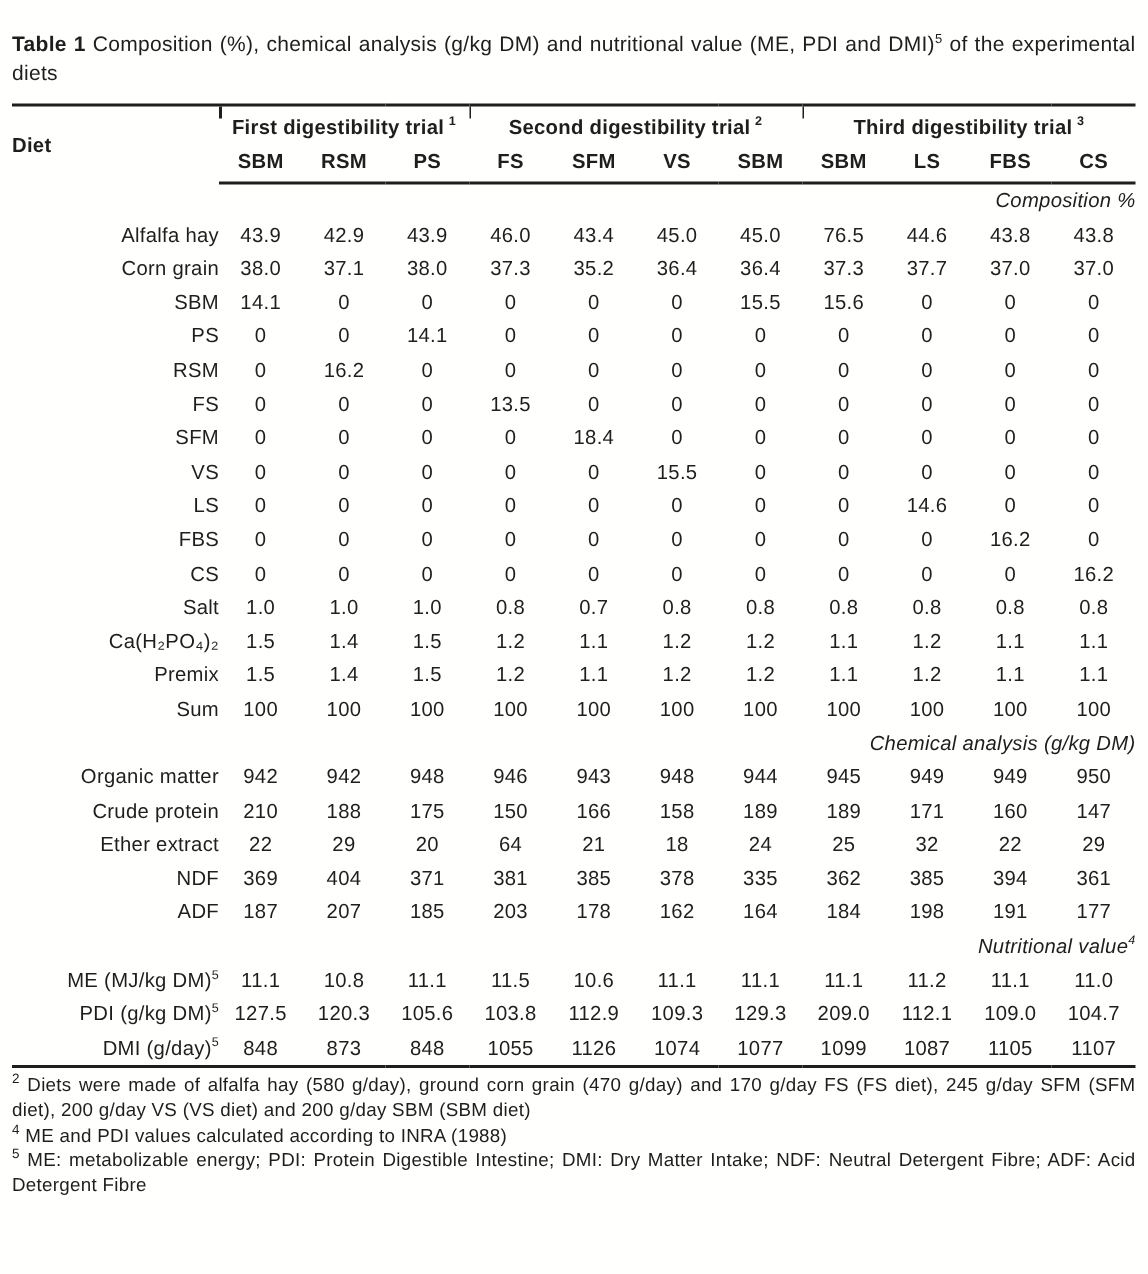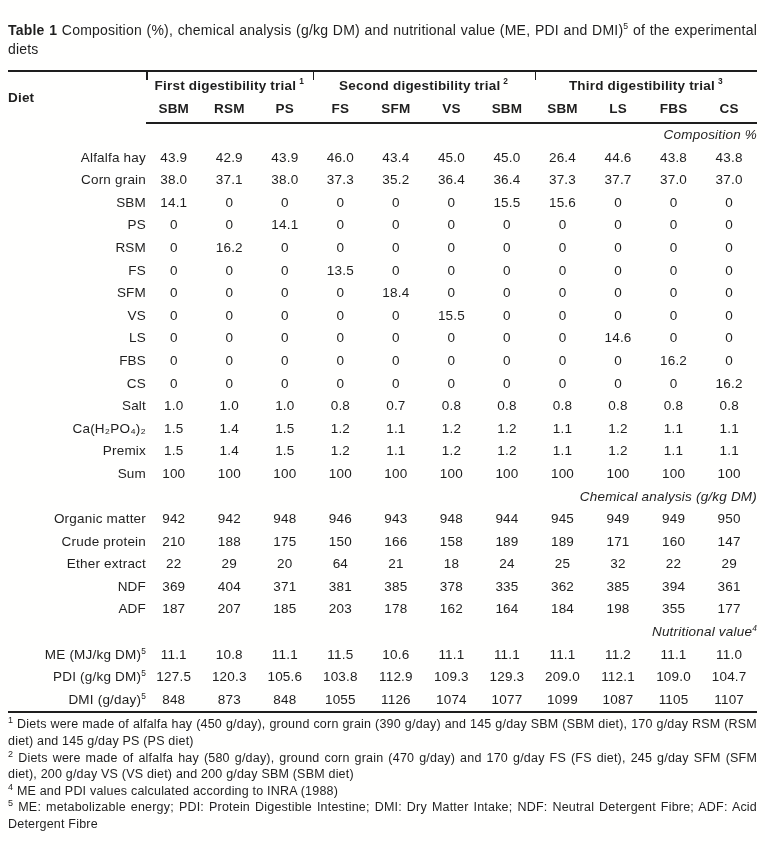--- a/index.html
+++ b/index.html
@@ -4,21 +4,21 @@
 <style>
   * { margin:0; padding:0; box-sizing:border-box; }
   html, body { background:#fffffe; }
   body {
     width:765px; height:849px;
     font-family:"Liberation Sans","DejaVu Sans",sans-serif;
     color:#1e1e1e;
     letter-spacing:0.2px;
     overflow:hidden;
   }
-  .page { width:765px; height:675px; padding:21px 8px 0 8px; }
+  .page { width:765px; height:675px; padding:9px 8px 0 8px;margin-top:11px; }
 
   .caption {
     font-size:14px; line-height:19px;
     text-align:justify;
     width:749px;
   }
   .caption .cap-bold { font-weight:bold; }
   sup { font-size:0.62em; vertical-align:super; line-height:0; }
 
   table.diets {
@@ -106,21 +106,21 @@
         </tr>
         <tr>
           <td class="row-label">Alfalfa hay</td>
           <td>43.9</td>
           <td>42.9</td>
           <td>43.9</td>
           <td>46.0</td>
           <td>43.4</td>
           <td>45.0</td>
           <td>45.0</td>
-          <td>26.4</td>
+          <td>76.5</td>
           <td>44.6</td>
           <td>43.8</td>
           <td>43.8</td>
         </tr>
         <tr>
           <td class="row-label">Corn grain</td>
           <td>38.0</td>
           <td>37.1</td>
           <td>38.0</td>
           <td>37.3</td>
@@ -377,21 +377,21 @@
           <td class="row-label">ADF</td>
           <td>187</td>
           <td>207</td>
           <td>185</td>
           <td>203</td>
           <td>178</td>
           <td>162</td>
           <td>164</td>
           <td>184</td>
           <td>198</td>
-          <td>355</td>
+          <td>191</td>
           <td>177</td>
         </tr>
         <tr class="section-row">
           <td colspan="12">Nutritional value<sup>4</sup></td>
         </tr>
         <tr>
           <td class="row-label">ME (MJ/kg DM)<sup>5</sup></td>
           <td>11.1</td>
           <td>10.8</td>
           <td>11.1</td>
@@ -429,19 +429,18 @@
           <td>1077</td>
           <td>1099</td>
           <td>1087</td>
           <td>1105</td>
           <td>1107</td>
         </tr>
       </tbody>
   </table>
 
   <div class="footnotes">
-      <div class="footnote"><sup>1</sup> Diets were made of alfalfa hay (450 g/day), ground corn grain (390 g/day) and 145 g/day SBM (SBM diet), 170 g/day RSM (RSM diet) and 145 g/day PS (PS diet)</div>
       <div class="footnote"><sup>2</sup> Diets were made of alfalfa hay (580 g/day), ground corn grain (470 g/day) and 170 g/day FS (FS diet), 245 g/day SFM (SFM diet), 200 g/day VS (VS diet) and 200 g/day SBM (SBM diet)</div>
       <div class="footnote"><sup>4</sup> ME and PDI values calculated according to INRA (1988)</div>
       <div class="footnote"><sup>5</sup> ME: metabolizable energy; PDI: Protein Digestible Intestine; DMI: Dry Matter Intake; NDF: Neutral Detergent Fibre; ADF: Acid Detergent Fibre</div>
     </div>
 
 </div>
 
 </body></html>

